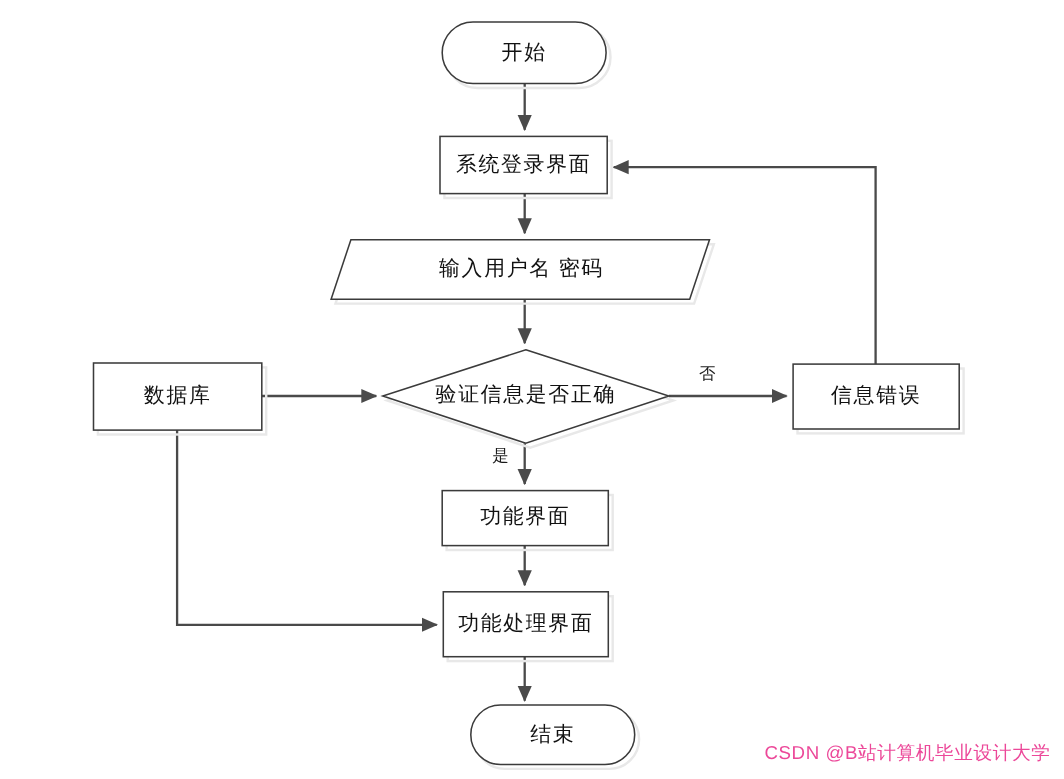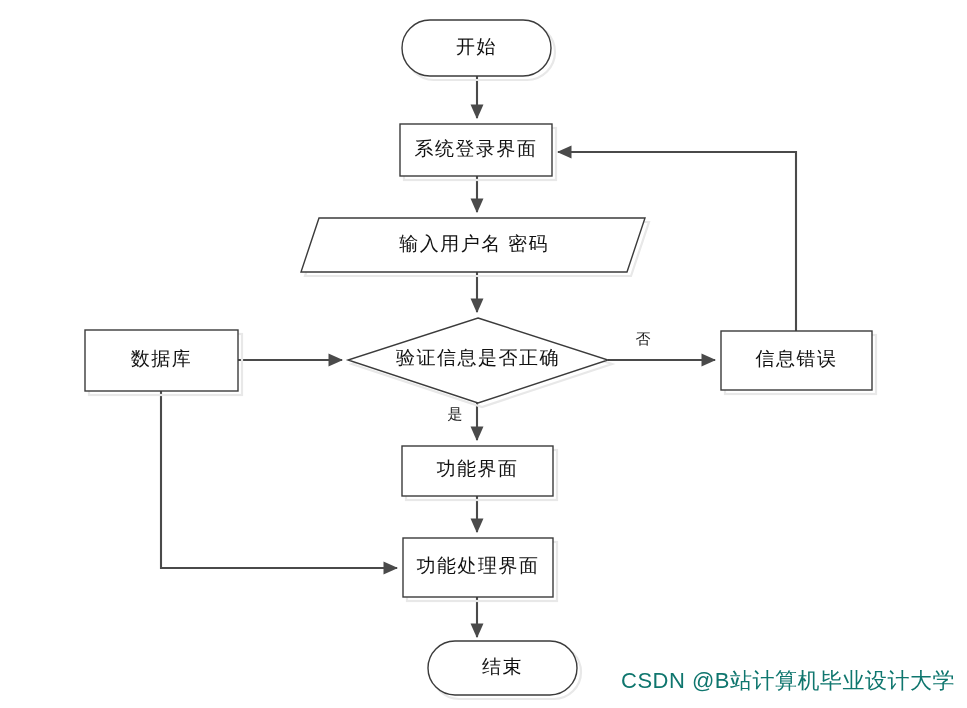--- a/index.html
+++ b/index.html
@@ -55,22 +55,22 @@
     font-size: 15px;
     fill: #1a1a1a;
     text-anchor: middle;
     dominant-baseline: middle;
   }
   .watermark {
     position: absolute;
     right: 12px;
     bottom: 12px;
     font-family: "Liberation Sans", "DejaVu Sans", sans-serif;
-    font-size: 22px;
-    color: #0f766e;
+    font-size: 17px;
+    color: #ec4899;
     letter-spacing: 0.5px;
     white-space: nowrap;
     user-select: none;
   }
 </style>
 </head>
 <body>
 
 <div id="canvas">
 

